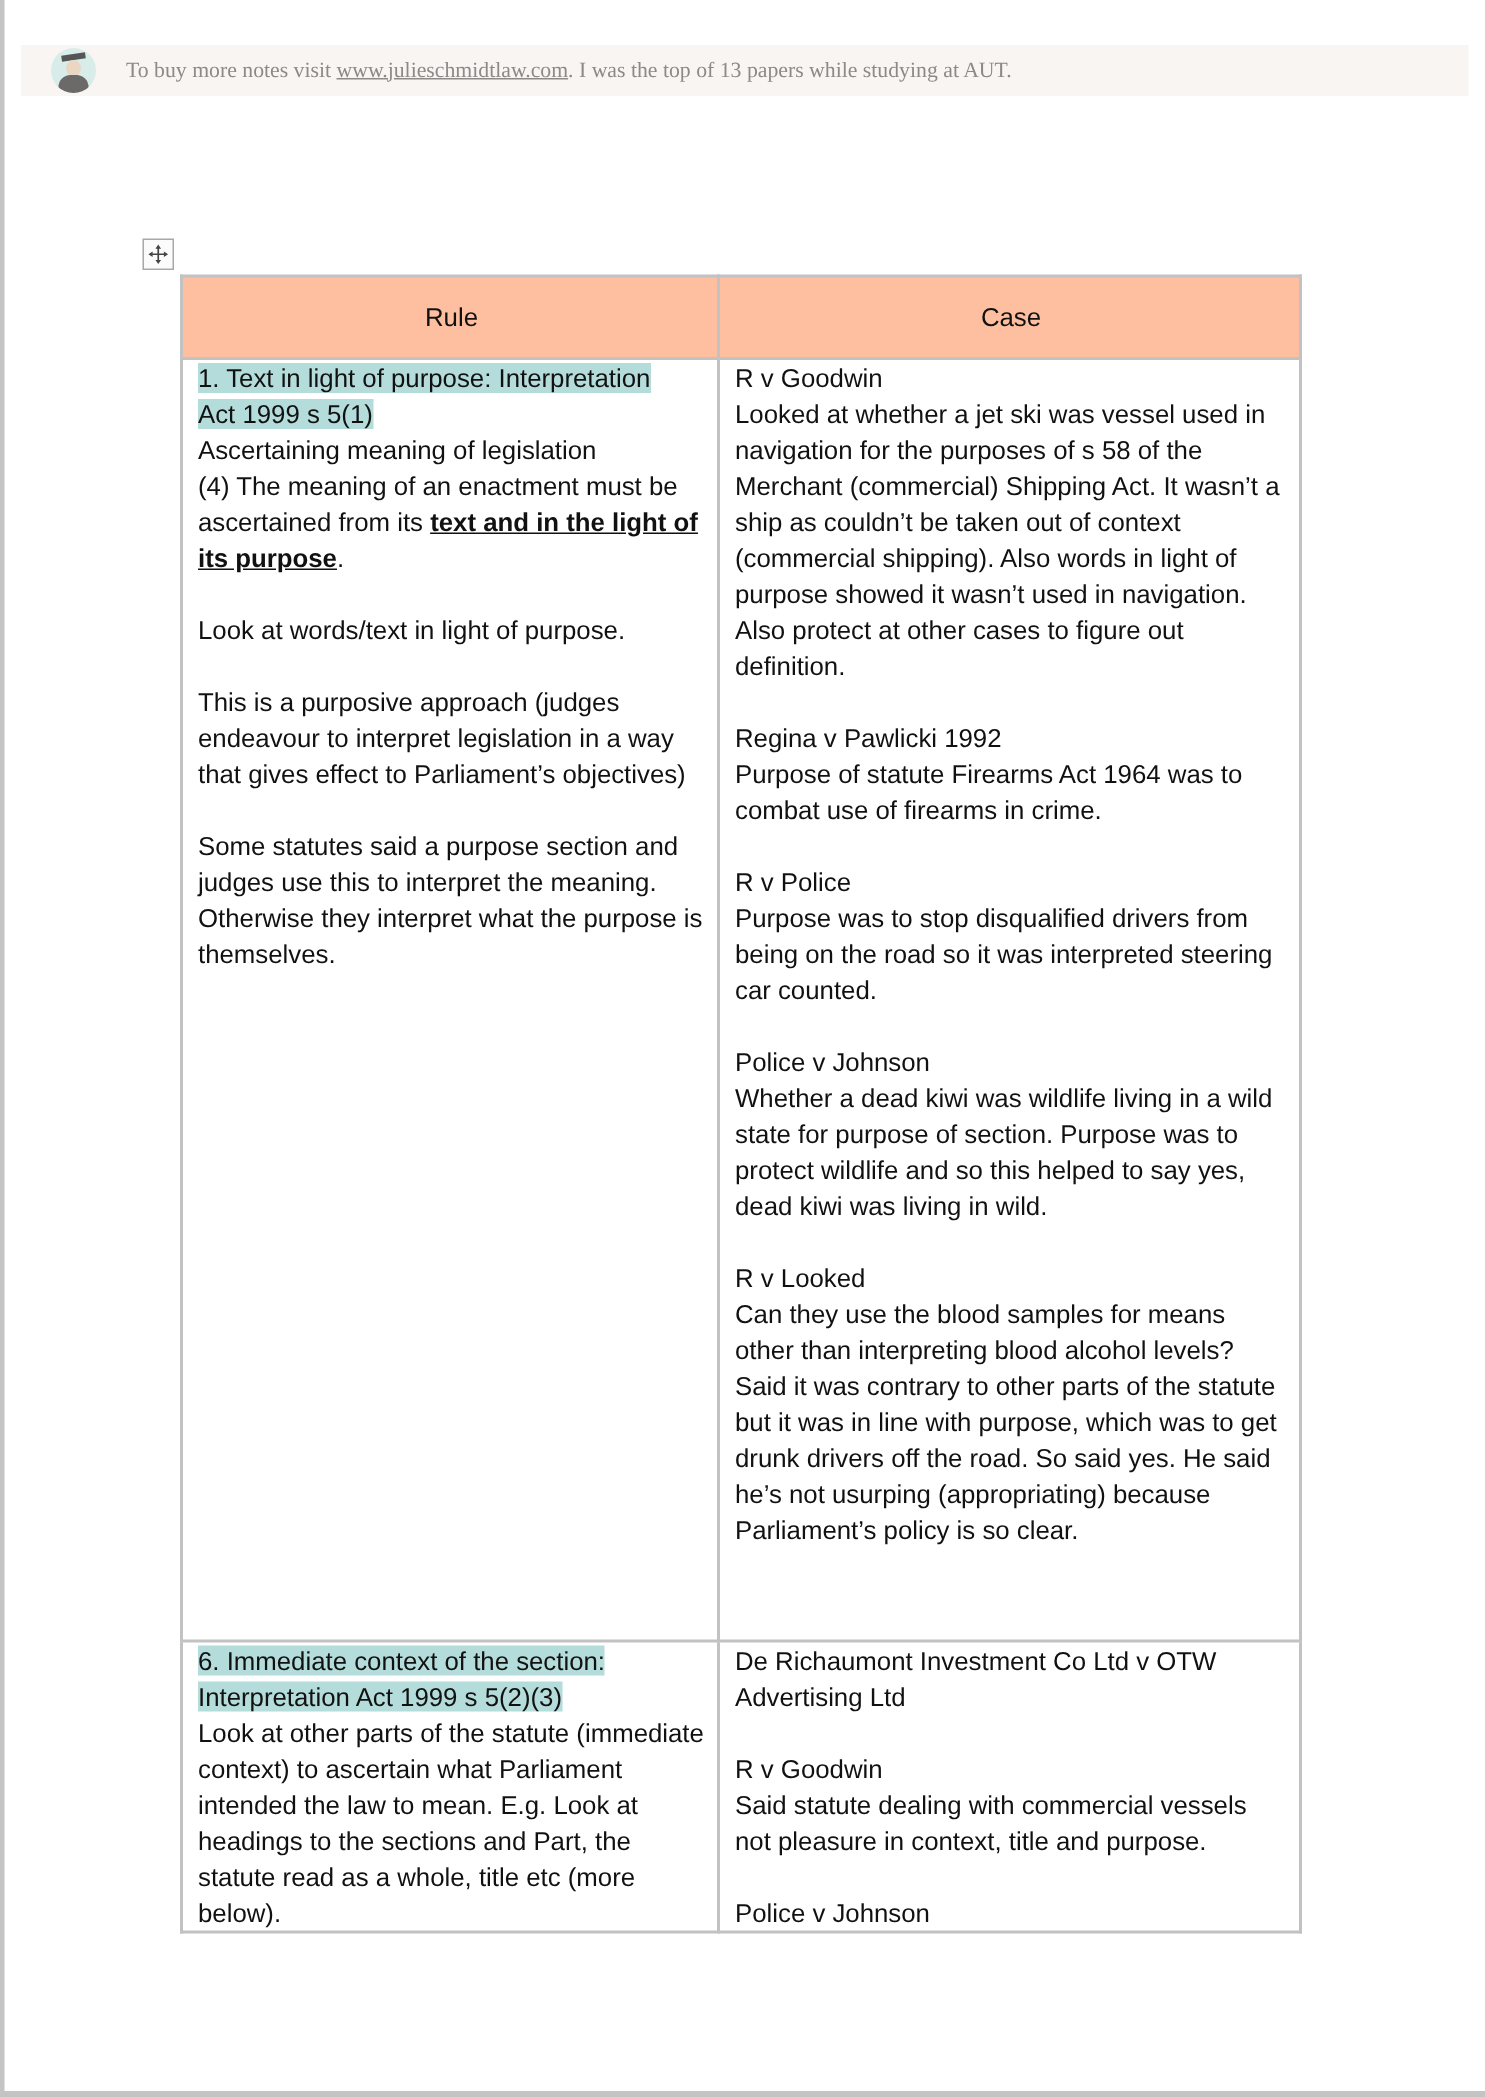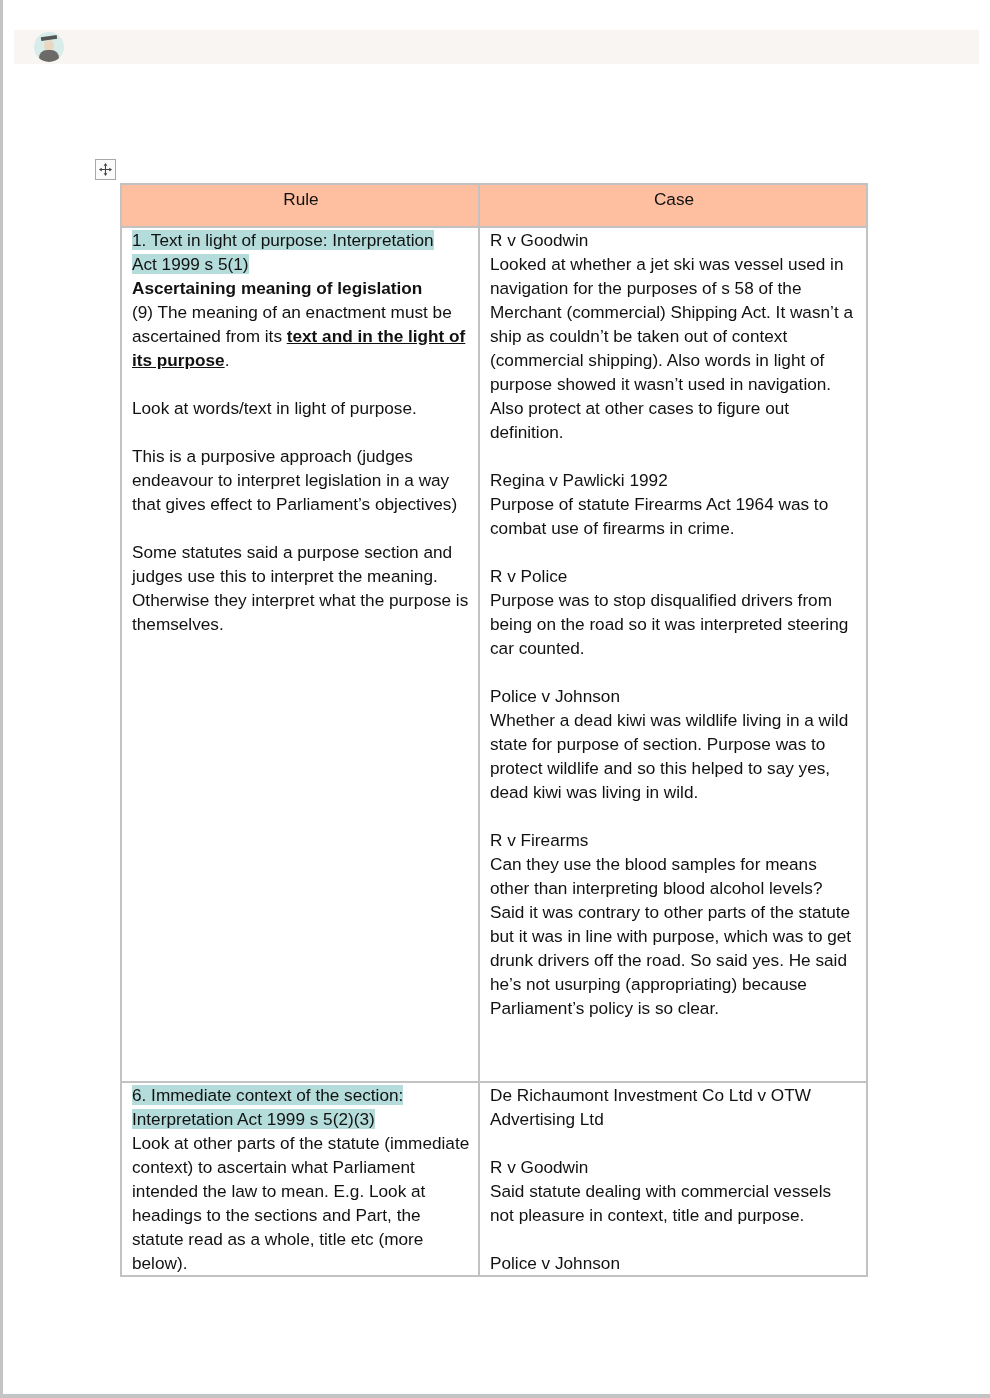--- a/index.html
+++ b/index.html
@@ -12,44 +12,45 @@
   .avatar .face { position: absolute; left: 10px; top: 8px; width: 10px; height: 11px; background: #e9d7c4; border-radius: 50%; }
   .avatar .body { position: absolute; left: 5px; top: 18px; width: 20px; height: 14px; background: #6c6a68; border-radius: 8px 8px 0 0; }
   .banner-text { margin-left: 20px; font-family: "Liberation Serif", "DejaVu Serif", serif; font-size: 14.5px; color: #8c8a88; white-space: nowrap; }
   .banner-text a { color: #8c8a88; text-decoration: underline; }
 
   .move-handle { position: absolute; left: 95px; top: 159px; width: 21px; height: 21px; border: 1px solid #a8a8a8; background: #fbfbfb; box-sizing: border-box; display: flex; align-items: center; justify-content: center; }
   .move-handle svg { width: 15px; height: 15px; }
 
   table.notes { position: absolute; left: 120px; top: 183px; width: 746px; border-collapse: collapse; table-layout: fixed; font-size: 17.2px; line-height: 24px; color: #111; }
   table.notes td, table.notes th { border: 2px solid #c2c2c2; vertical-align: top; padding: 0 8px 0 10px; }
-  table.notes th { background: #fdbf9f; font-weight: normal; height: 39px; padding-top: 2px; text-align: center; }
+  table.notes th { background: #fdbf9f; font-weight: normal; height: 39px; padding-top: 14px; text-align: center; }
   table.notes col.c1 { width: 358px; }
   table.notes col.c2 { width: 388px; }
   .hl { background: #b4dcdb; }
-  .b { font-weight: bold; }
+  .b { font-weight: normal; }
   .bu { font-weight: bold; text-decoration: underline; }
   .i { }
   .blank { height: 24px; }
   .row1 td { height: 853px; padding-top: 1px; border-radius: 27px; }
   .row2 td { height: 190px; }
   p { margin: 0; }
 </style>
 </head>
 <body>
 
 <div class="page-border-left"></div>
 <div class="page-border-bottom"></div>
 
 <div class="banner">
   <div class="avatar">
     <div class="cap"></div>
       <div class="face"></div>
       <div class="body"></div>
   </div>
+  <div class="banner-text"><span>To buy more notes visit </span><a>www.julieschmidtlaw.com</a><span>. I was the top of 13 papers while studying at AUT.</span></div>
 </div>
 
 <div class="move-handle">
   <svg viewBox="0 0 16 16">
     <path d="M8 1 L10 4 H8.6 V7.4 H12 V6 L15 8 L12 10 V8.6 H8.6 V12 H10 L8 15 L6 12 H7.4 V8.6 H4 V10 L1 8 L4 6 V7.4 H7.4 V4 H6 Z" fill="#444"></path>
   </svg>
 </div>
 
 <table class="notes">
   <colgroup>
@@ -60,21 +61,21 @@
     <tr>
       <th>Rule</th>
       <th>Case</th>
     </tr>
   </thead>
   <tbody>
     <tr class="row1">
       <td>
         <p><span class="hl">1. Text in light of purpose: Interpretation</span><br><span class="hl">Act 1999 s 5(1)</span></p>
         <p class="b">Ascertaining meaning of legislation</p>
-        <p><span>(9) The meaning of an enactment must be ascertained from its </span><span class="bu">text and in the light of its purpose</span><span>.</span></p>
+        <p><span>(4) The meaning of an enactment must be ascertained from its </span><span class="bu">text and in the light of its purpose</span><span>.</span></p>
         <div class="blank"></div>
         <p>Look at words/text in light of purpose.</p>
         <div class="blank"></div>
         <p>This is a purposive approach (judges endeavour to interpret legislation in a way that gives effect to Parliament’s objectives)</p>
         <div class="blank"></div>
         <p>Some statutes said a purpose section and judges use this to interpret the meaning. Otherwise they interpret what the purpose is themselves.</p>
       </td>
       <td>
         <p class="i">R v Goodwin</p>
         <p>Looked at whether a jet ski was vessel used in navigation for the purposes of s 58 of the Merchant (commercial) Shipping Act. It wasn’t a ship as couldn’t be taken out of context (commercial shipping). Also words in light of purpose showed it wasn’t used in navigation.</p>
@@ -82,21 +83,21 @@
         <div class="blank"></div>
         <p class="i">Regina v Pawlicki 1992</p>
         <p>Purpose of statute Firearms Act 1964 was to combat use of firearms in crime.</p>
         <div class="blank"></div>
         <p class="i">R v Police</p>
         <p>Purpose was to stop disqualified drivers from being on the road so it was interpreted steering car counted.</p>
         <div class="blank"></div>
         <p class="i">Police v Johnson</p>
         <p>Whether a dead kiwi was wildlife living in a wild state for purpose of section. Purpose was to protect wildlife and so this helped to say yes, dead kiwi was living in wild.</p>
         <div class="blank"></div>
-        <p class="i">R v Firearms</p>
+        <p class="i">R v Looked</p>
         <p>Can they use the blood samples for means other than interpreting blood alcohol levels? Said it was contrary to other parts of the statute but it was in line with purpose, which was to get drunk drivers off the road. So said yes. He said he’s not usurping (appropriating) because Parliament’s policy is so clear.</p>
       </td>
     </tr>
     <tr class="row2">
       <td>
         <p><span class="hl">6. Immediate context of the section:</span><br><span class="hl">Interpretation Act 1999 s 5(2)(3)</span></p>
         <p>Look at other parts of the statute (immediate context) to ascertain what Parliament intended the law to mean. E.g. Look at headings to the sections and Part, the statute read as a whole, title etc (more below).</p>
       </td>
       <td>
         <p class="i">De Richaumont Investment Co Ltd v OTW Advertising Ltd</p>

